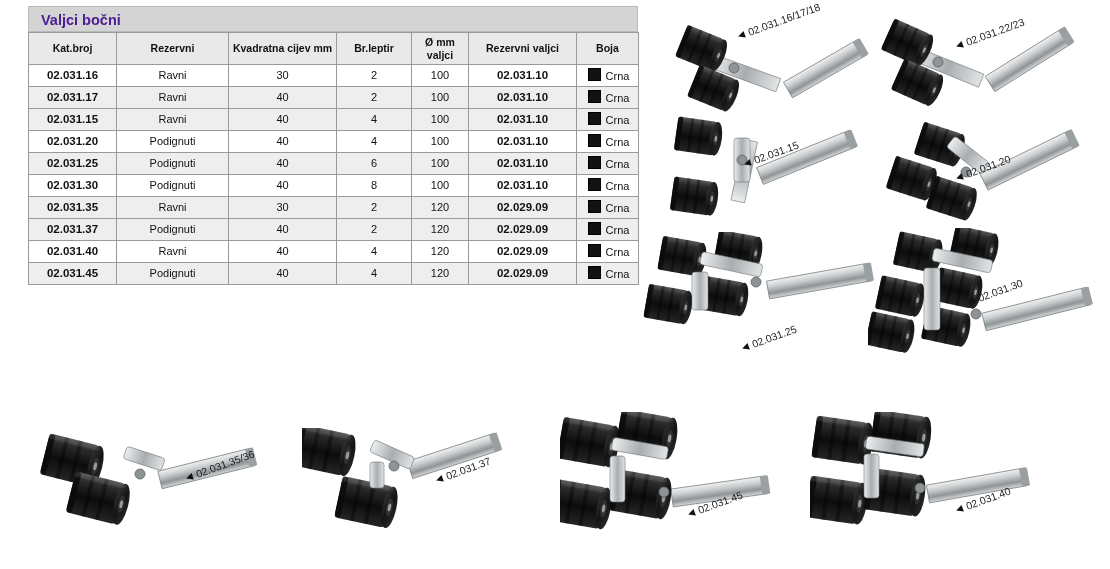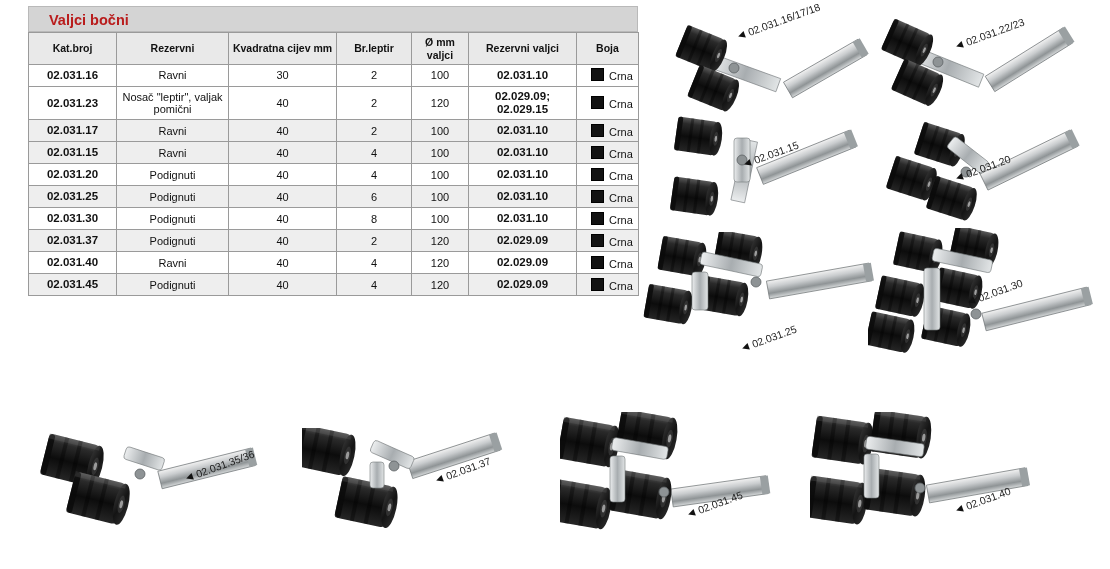--- a/index.html
+++ b/index.html
@@ -21,24 +21,24 @@
     position: absolute;
     left: 28px;
     top: 6px;
     width: 610px;
   }
   .title-bar {
     background: #d4d4d4;
     border: 1px solid #b9b9b9;
     height: 26px;
     line-height: 26px;
-    padding-left: 20px;
+    padding-left: 12px;
     font-size: 14.5px;
     font-weight: bold;
-    color: #b91c1c;
+    color: #4c1d95;
     box-sizing: border-box;
   }
   table.parts {
     border-collapse: collapse;
     width: 610px;
     table-layout: fixed;
     font-size: 11px;
     color: #111;
   }
   table.parts col.c1 { width: 88px; }
@@ -67,22 +67,22 @@
     text-align: center;
     vertical-align: middle;
     height: 22px;
     box-sizing: border-box;
     line-height: 1.15;
   }
   table.parts tr.alt td { background: #eeeeee; }
   table.parts tr td.katbroj { font-weight: bold; font-size: 11.5px; }
   table.parts tr td.rez { font-weight: bold; font-size: 11.5px; }
   table.parts td.boja {
-    text-align: left;
-    padding-left: 14px;
+    text-align: center;
+    padding-left: 6px;
     white-space: nowrap;
   }
   .swatch {
     display: inline-block;
     width: 11px;
     height: 11px;
     background: #121212;
     border: 1px solid #000;
     vertical-align: -1px;
     margin-right: 5px;
@@ -150,29 +150,20 @@
       <tbody>
         <tr>
           <td class="katbroj">02.031.16</td>
           <td>Ravni</td>
           <td>30</td>
           <td>2</td>
           <td>100</td>
           <td class="rez">02.031.10</td>
           <td class="boja"><span class="swatch" style="background: rgb(18, 18, 18);"></span><span>Crna</span></td>
         </tr>
-        <tr>
-          <td class="katbroj">02.031.23</td>
-          <td>Nosač "leptir", valjak pomični</td>
-          <td>40</td>
-          <td>2</td>
-          <td>120</td>
-          <td class="rez">02.029.09; 02.029.15</td>
-          <td class="boja"><span class="swatch" style="background: rgb(18, 18, 18);"></span><span>Crna</span></td>
-        </tr>
         <tr class="alt">
           <td class="katbroj">02.031.17</td>
           <td>Ravni</td>
           <td>40</td>
           <td>2</td>
           <td>100</td>
           <td class="rez">02.031.10</td>
           <td class="boja"><span class="swatch" style="background: rgb(18, 18, 18);"></span><span>Crna</span></td>
         </tr>
         <tr class="alt">
@@ -202,20 +193,29 @@
           <td class="rez">02.031.10</td>
           <td class="boja"><span class="swatch" style="background: rgb(18, 18, 18);"></span><span>Crna</span></td>
         </tr>
         <tr>
           <td class="katbroj">02.031.30</td>
           <td>Podignuti</td>
           <td>40</td>
           <td>8</td>
           <td>100</td>
           <td class="rez">02.031.10</td>
+          <td class="boja"><span class="swatch" style="background: rgb(18, 18, 18);"></span><span>Crna</span></td>
+        </tr>
+        <tr class="alt">
+          <td class="katbroj">02.031.35</td>
+          <td>Ravni</td>
+          <td>30</td>
+          <td>2</td>
+          <td>120</td>
+          <td class="rez">02.029.09</td>
           <td class="boja"><span class="swatch" style="background: rgb(18, 18, 18);"></span><span>Crna</span></td>
         </tr>
         <tr class="alt">
           <td class="katbroj">02.031.37</td>
           <td>Podignuti</td>
           <td>40</td>
           <td>2</td>
           <td>120</td>
           <td class="rez">02.029.09</td>
           <td class="boja"><span class="swatch" style="background: rgb(18, 18, 18);"></span><span>Crna</span></td>

